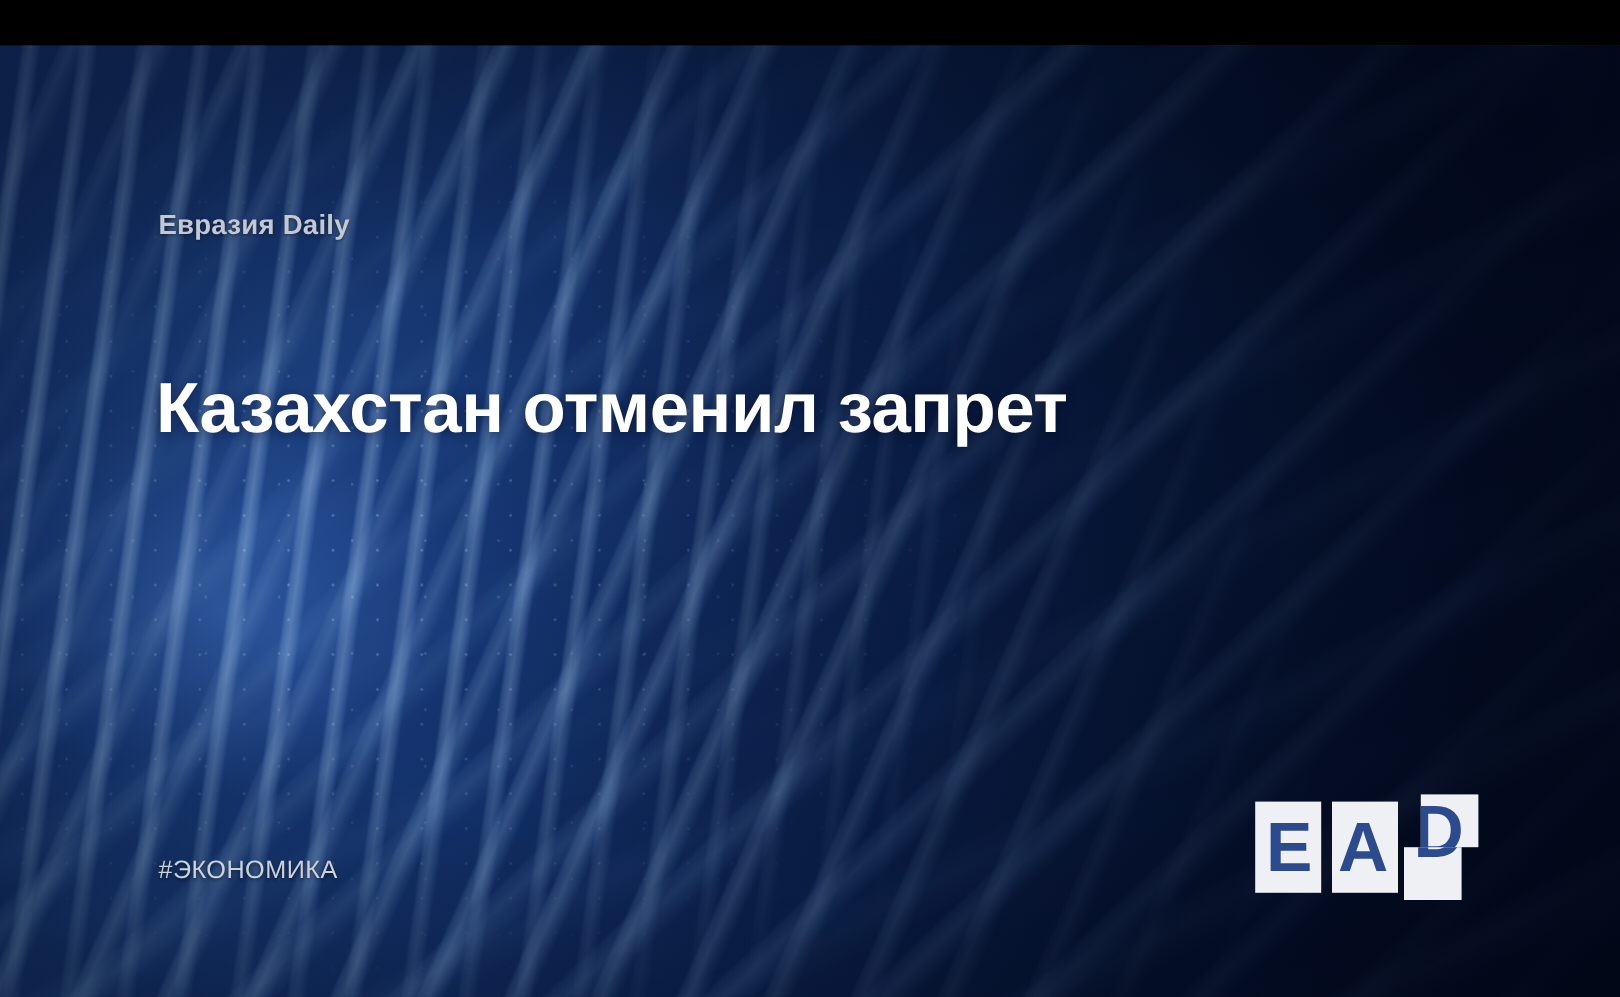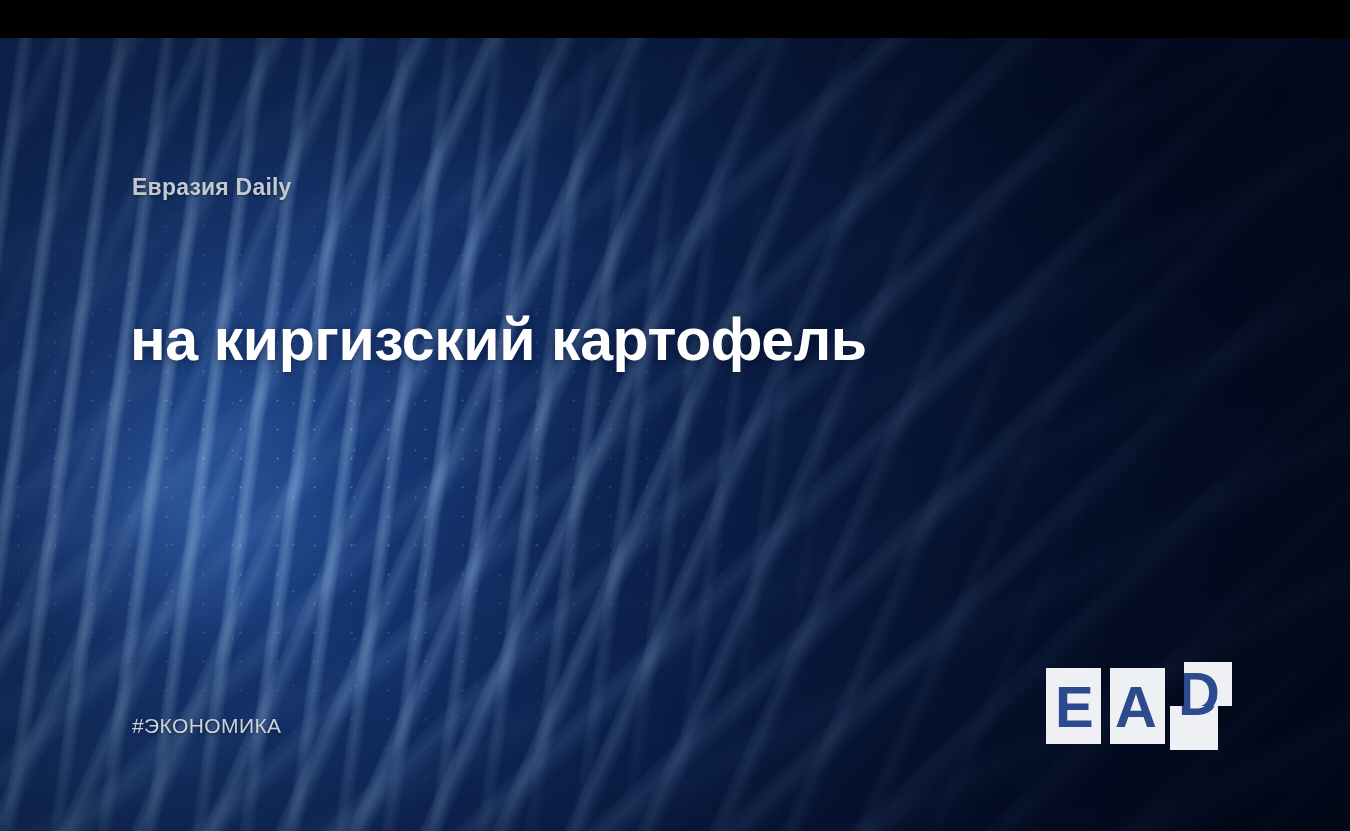--- a/index.html
+++ b/index.html
@@ -293,21 +293,21 @@
     <div class="trail-band tb5"></div>
   </div>
   <div class="bg-layer speckle"></div>
   <div class="bg-layer bg-shade"></div>
 
   <div class="content">
 
     <div class="brand">Евразия Daily</div>
 
     <div class="headline">
-      <span class="hl-line">на киргизский картофель</span>
+      <span class="hl-line">Казахстан отменил запрет</span>
     </div>
 
     <div class="category">#ЭКОНОМИКА</div>
 
     <div class="logo">
       <div class="logo-tile tile-e">
         <span class="logo-glyph">E</span>
       </div>
       <div class="logo-tile tile-a">
         <span class="logo-glyph">A</span>

